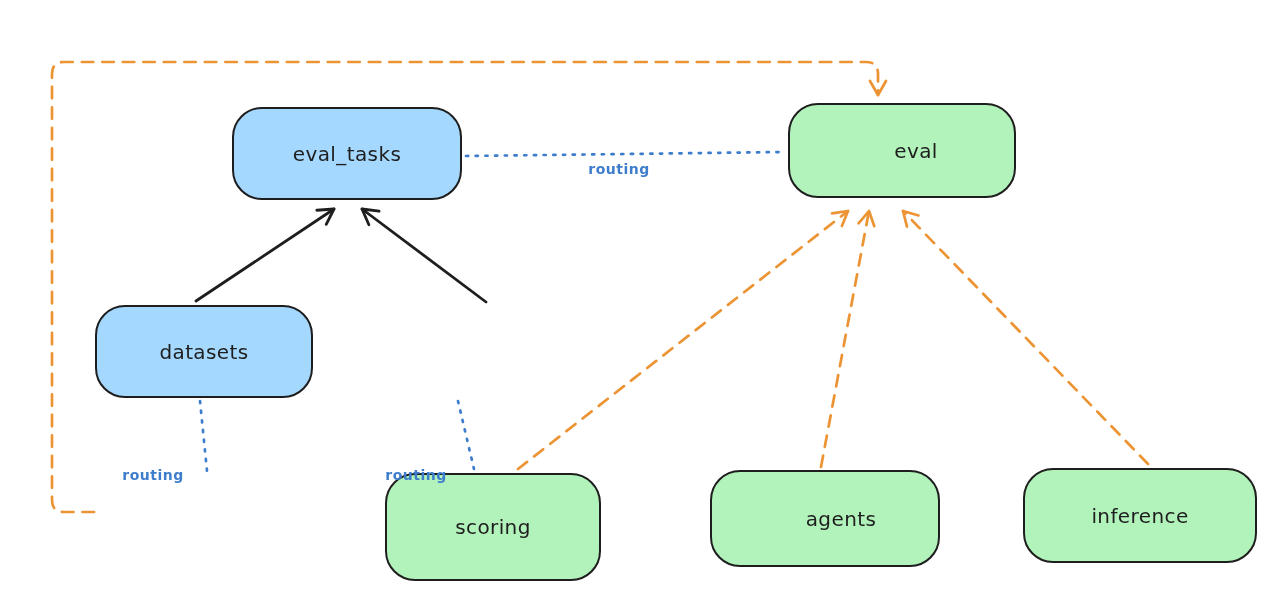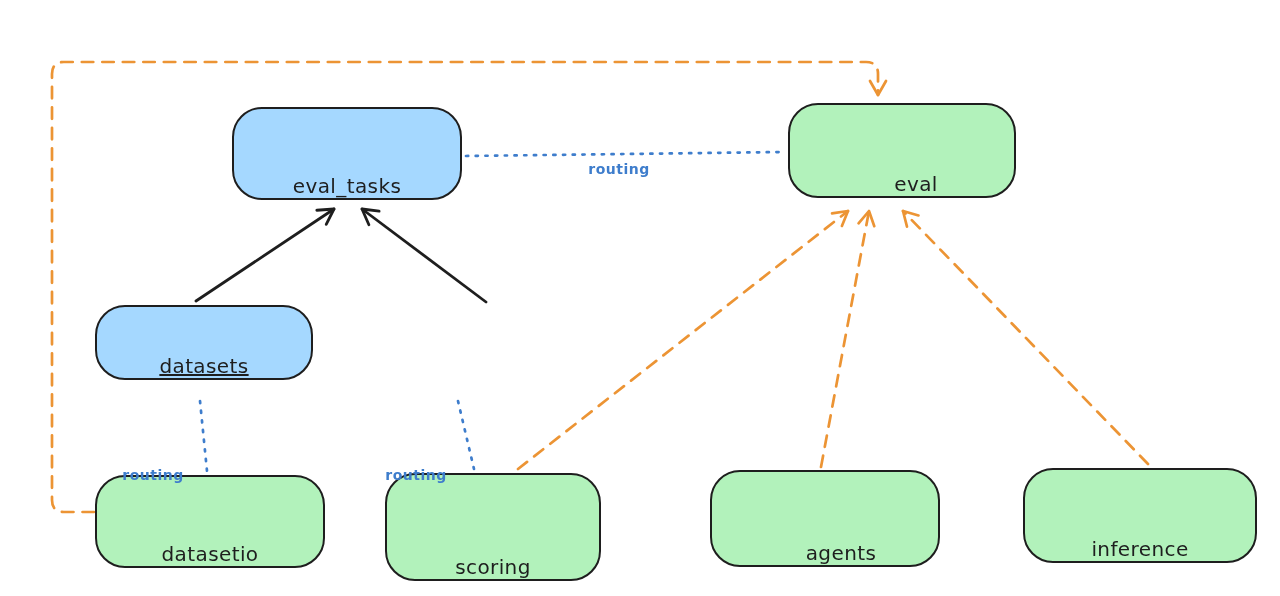--- a/index.html
+++ b/index.html
@@ -52,21 +52,21 @@
     fill: none;
     stroke: var(--dependency, #ec9434);
     stroke-width: 2.7;
     stroke-linecap: round;
     stroke-linejoin: round;
   }
   .node {
     position: absolute;
     z-index: 2;
     display: flex;
-    align-items: flex-end;
+    align-items: center;
     justify-content: center;
     border: 2.6px solid var(--node-stroke, #1e1e1e);
     border-radius: 30px;
     box-sizing: border-box;
     font-size: 20px;
     letter-spacing: 0.4px;
     color: var(--node-text, #1e1e1e);
   }
   .node.api      { background: var(--api-fill, #a5d8ff); }
   .node.provider { background: var(--provider-fill, #b2f2bb); }
@@ -111,28 +111,25 @@
   </svg>
 
   <div class="node api" style="left:232px; top:107px; width:230px; height:93px;">
     <span>eval_tasks</span>
   </div>
 
   <div class="node provider" style="left:788px; top:103px; width:228px; height:95px;padding-left:28px;">
     <span>eval</span>
   </div>
 
-  <div class="node api" style="left:95px; top:305px; width:218px; height:75px;text-decoration:underline;">
+  <div class="node api" style="left:95px; top:305px; width:218px; height:93px;">
     <span>datasets</span>
   </div>
 
 
-  <div class="node provider" style="left:95px; top:475px; width:230px; height:93px;">
-    <span>datasetio</span>
-  </div>
 
   <div class="node provider" style="left:385px; top:473px; width:216px; height:108px;">
     <span>scoring</span>
   </div>
 
   <div class="node provider" style="left:710px; top:470px; width:230px; height:97px;padding-left:32px;">
     <span>agents</span>
   </div>
 
   <div class="node provider" style="left:1023px; top:468px; width:234px; height:95px;">

